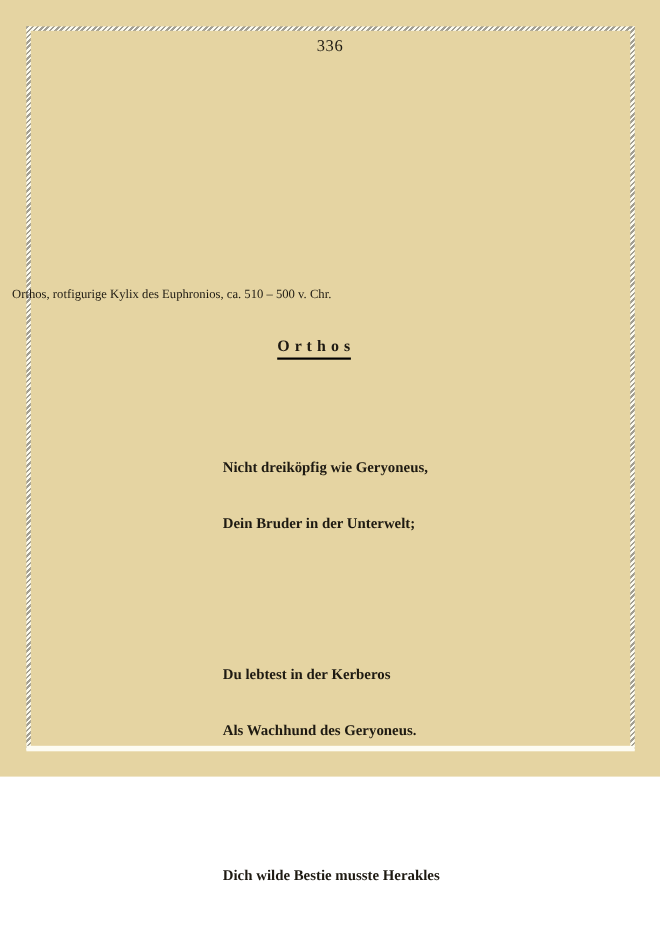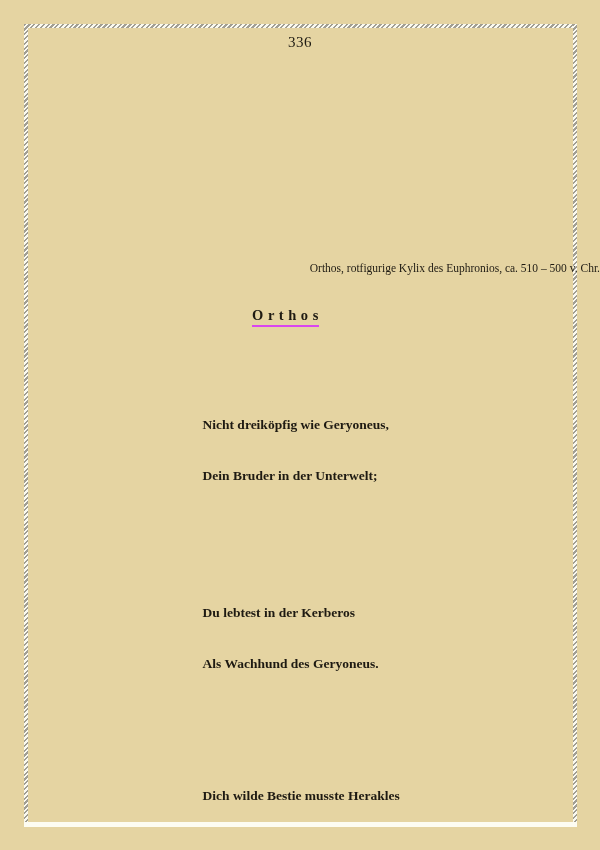--- a/index.html
+++ b/index.html
@@ -3,21 +3,21 @@
 <meta charset="utf-8">
 <style>
   html, body { margin: 0; padding: 0; }
   body {
     width: 600px; height: 850px;
     font-family: "Liberation Serif", serif;
     overflow: hidden;
   }
   .page {
     position: relative;
-    width: 600px; height: 850px;
+    width: 600px; height: 706px;
     background: #e5d4a2;
     color: #1e1a12;
   }
 
   
   .edge { position: absolute; }
   .edge-top {
     left: 24px; right: 23px; top: 24px; height: 4px;
     background: repeating-linear-gradient(135deg,
       #a19e93 0 1.6px, #fbfaf0 1.6px 3.4px);
@@ -39,29 +39,29 @@
 
   
   .page-number {
     position: absolute; top: 34px; left: 0; width: 100%;
     text-align: center;
     font-size: 15px; letter-spacing: 0.5px;
   }
   .caption {
     position: absolute; top: 262px; left: 0; width: 100%;
     padding-left: 11px; box-sizing: border-box;
-    text-align: right;
+    text-align: left;
     font-size: 11.5px;
     white-space: pre;
   }
   .poem-title {
     position: absolute; left: 252px; top: 307px;
     font-size: 14.5px; font-weight: bold;
     letter-spacing: 0.5px;
-    border-bottom: 2px solid #d946ef;
+    border-bottom: 2px solid #000000;
     padding-bottom: 1px;
     white-space: pre;
   }
   .poem {
     position: absolute; left: 199px; top: 347px;
     font-size: 13.5px; font-weight: bold;
     line-height: 17.2px;
     white-space: pre;
   }
   .stanza { margin: 0; }

